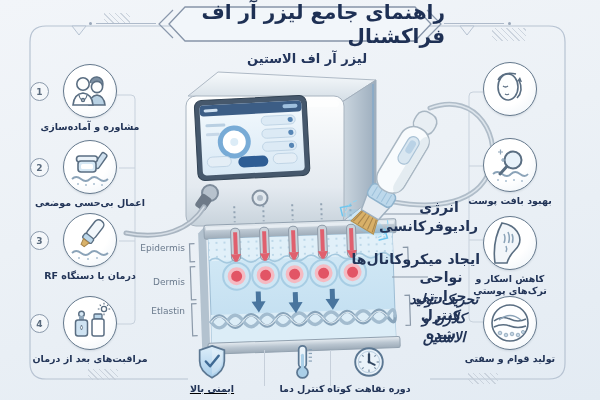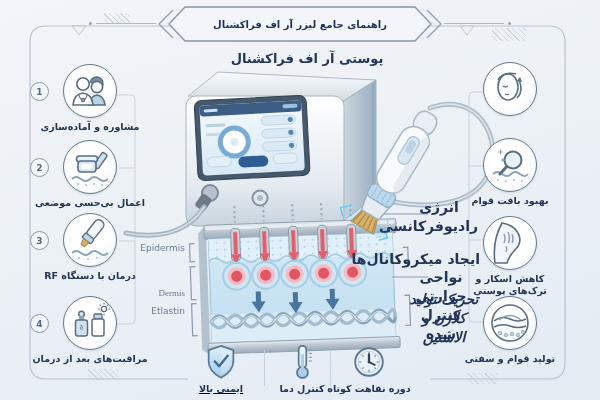--- a/index.html
+++ b/index.html
@@ -6,21 +6,21 @@
   body{
     width:600px;height:400px;overflow:hidden;position:relative;
     background:linear-gradient(165deg,#f2f5f9 0%,#ecf1f6 45%,#e3ebf3 100%);
     font-family:"DejaVu Sans",sans-serif;
   }
   .abs{position:absolute;}
   svg{display:block;}
   
   .title-text{
     position:absolute;inset:0;display:flex;align-items:center;justify-content:center;
-    font-size:10px;font-weight:bold;color:#1e3054;direction:rtl;letter-spacing:0;
+    font-size:20px;font-weight:bold;color:#1e3054;direction:rtl;letter-spacing:0;
   }
   .subtitle{
     left:212px;top:51px;width:190px;text-align:center;
     font-size:13px;font-weight:bold;color:#24365c;direction:rtl;
   }
   .side-item{width:140px;text-align:center;}
   .icon-circle{
     width:52px;height:52px;border-radius:50%;margin:0 auto;
     background:radial-gradient(circle at 35% 30%,#ffffff 55%,#eaf1f7);
     border:1.6px solid #64788c;display:flex;align-items:center;justify-content:center;
@@ -292,21 +292,21 @@
 
 <div class="abs" style="left:155px;top:4px;width:290px;height:40px;">
   <svg width="290" height="40" viewBox="0 0 290 40">
     <polyline points="18,6 4,20 18,34" fill="none" stroke="#8a98ac" stroke-width="1.2"></polyline>
     <polyline points="272,6 286,20 272,34" fill="none" stroke="#8a98ac" stroke-width="1.2"></polyline>
     <polygon points="30,3 260,3 276,20 260,37 30,37 14,20" fill="#f2f6fa" stroke="#8694a8" stroke-width="1.3"></polygon>
   </svg>
   <div class="title-text">راهنمای جامع لیزر آر اف فراکشنال</div>
 </div>
 
-<div class="abs subtitle">پوستی آر اف فراکشنال</div>
+<div class="abs subtitle">لیزر آر اف الاستین</div>
 
 <div class="abs side-item" style="left:20px;top:64px;">
   <div class="num-badge" style="left:10px;top:18px;">1</div>
   <div class="icon-circle">
     <svg width="48" height="48" viewBox="0 0 48 48">
       <path d="M24,16 a6.5,6.5 0 0 1 13,1 l-1,4" fill="#7c8fa2" stroke="#5a6e82" stroke-width="1.4"></path>
       <circle cx="31" cy="20" r="5.6" fill="#fdfefe" stroke="#5a6e82" stroke-width="1.6"></circle>
       <path d="M23,38 Q24,29 31,28 Q38,29 39,38 Z" fill="#b9d2e4" stroke="#5a6e82" stroke-width="1.6"></path>
       <circle cx="17" cy="17" r="6.2" fill="#fdfefe" stroke="#5a6e82" stroke-width="1.6"></circle>
       <path d="M7,38 Q8,27 17,26 Q26,27 27,38 Z" fill="#ffffff" stroke="#5a6e82" stroke-width="1.6"></path>
@@ -407,21 +407,21 @@
           <circle cx="36" cy="40" r="1"></circle>
         </g>
       <circle cx="27" cy="19" r="8.5" fill="#d6e8f5" fill-opacity=".55" stroke="#5a6e82" stroke-width="2"></circle>
       <line x1="20.8" y1="25.5" x2="14" y2="33" stroke="#5a6e82" stroke-width="3" stroke-linecap="round"></line>
       <g stroke="#8ba3b8" stroke-width="1.2">
           <path d="M12,11 h5 M14.5,8.5 v5"></path>
           <path d="M15,19 h4 M17,17 v4"></path>
         </g>
     </svg>
   </div>
-  <div class="side-label">بهبود بافت قوام</div>
+  <div class="side-label">بهبود بافت پوست</div>
 </div>
 
 <div class="abs side-item" style="left:440px;top:216px;">
   <div class="icon-circle">
     <svg width="48" height="48" viewBox="0 0 48 48">
       <path d="M16,4 Q29,6 33,16 Q36,24 29,31 Q23,37 21,44 H9 Q6,22 16,4 Z" fill="#f2f6fa" stroke="#5a6e82" stroke-width="1.6"></path>
       <g fill="none" stroke="#8ba3b8" stroke-width="1.5">
         <path d="M18,15 q2,4 0,9"></path>
           <path d="M22,13 q2.4,5 .5,11"></path>
           <path d="M26,15 q1.8,4 .3,9"></path>
@@ -445,29 +445,29 @@
           <circle cx="26" cy="35" r="1.8"></circle>
           <circle cx="32" cy="36" r="1.8"></circle>
           <circle cx="37" cy="33" r="1.6"></circle>
       </g>
     </svg>
   </div>
   <div class="side-label">تولید قوام و سفتی</div>
 </div>
 
 <div class="layer-label" style="right:415px;top:243px;">Epidermis</div>
-<div class="layer-label" style="right:415px;top:288px;font-family:Liberation Serif, serif;">Dermis</div>
+<div class="layer-label" style="right:415px;top:277px;">Dermis</div>
 <div class="layer-label" style="right:415px;top:306px;">Etlastin</div>
 
 <div class="annot" style="right:122px;top:198px;width:78px;">انرژی رادیوفرکانسی</div>
 <div class="annot" style="right:120px;top:250px;white-space:nowrap;">ایجاد میکروکانال‌ها</div>
 <div class="annot" style="right:128px;top:268px;width:62px;">نواحی حرارتی کنترل شده</div>
 <div class="annot" style="right:120px;top:290px;width:72px;font-style:italic;">تحریک تولید کلاژن و الاستین</div>
 
-<div class="footer-item" style="left:186px;top:343px;width:70px;text-decoration:underline;">
+<div class="footer-item" style="left:177px;top:343px;width:70px;text-decoration:underline;">
   <svg width="40" height="38" viewBox="0 0 40 40" style="margin:0 auto;">
     <path d="M20,3 L33,7.5 V19 Q33,30 20,36.5 Q7,30 7,19 V7.5 Z" fill="url(#gShield)" stroke="#5b7792" stroke-width="1.8"></path>
     <path d="M20,6 L30.5,9.7 V19 Q30.5,27.8 20,33.4" fill="#ffffff" opacity=".25"></path>
     <polyline points="13.5,19.5 18,24.5 27,13.5" fill="none" stroke="#3f6a94" stroke-width="2.6" stroke-linecap="round" stroke-linejoin="round"></polyline>
   </svg>
   <div class="footer-label">ایمنی بالا</div>
 </div>
 <div class="vdiv" style="left:264px;top:350px;height:36px;"></div>
 <div class="footer-item" style="left:269px;top:343px;width:66px;">
   <svg width="40" height="38" viewBox="0 0 40 40" style="margin:0 auto;">

